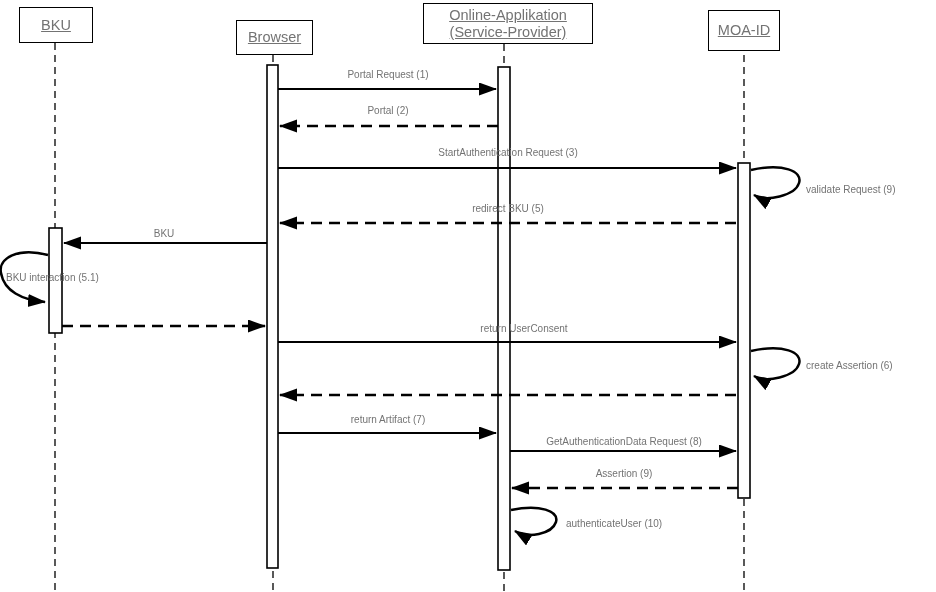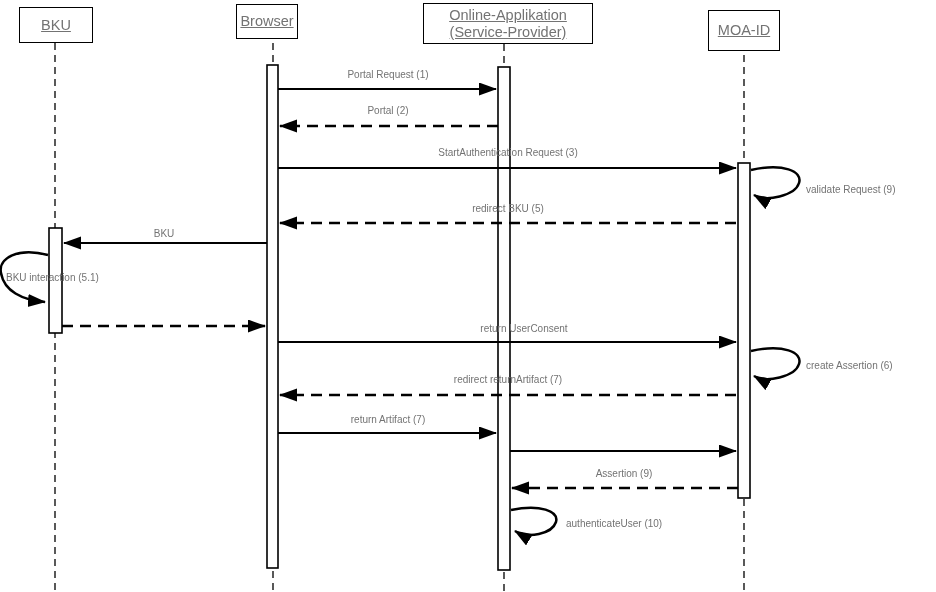--- a/index.html
+++ b/index.html
@@ -57,37 +57,37 @@
 
     <path d="M 751 170 C 783 163, 803 171, 799 183 C 795 196, 766 202, 754 195" fill="none" stroke="#000" stroke-width="2.5" marker-end="url(#arrow)"></path>
     <path d="M 48 255 C 18 247, -2 258, 1 273 C 4 291, 22 300, 45 302" fill="none" stroke="#000" stroke-width="2.5" marker-end="url(#arrow)"></path>
     <path d="M 751 351 C 783 344, 803 352, 799 364 C 795 377, 766 383, 754 376" fill="none" stroke="#000" stroke-width="2.5" marker-end="url(#arrow)"></path>
     <path d="M 511 510 C 540 504, 559 511, 556 522 C 552 534, 528 539, 515 531" fill="none" stroke="#000" stroke-width="2.5" marker-end="url(#arrow)"></path>
   </svg>
 
   <div class="actor" style="left:19px;top:7px;width:74px;height:36px">
     <span class="actor-label">BKU</span>
   </div>
-  <div class="actor" style="left:236px;top:4px;width:62px;height:35px">
+  <div class="actor" style="left:236px;top:20px;width:77px;height:35px">
     <span class="actor-label">Browser</span>
   </div>
   <div class="actor" style="left:423px;top:3px;width:170px;height:41px">
     <span class="actor-label">Online-Applikation (Service-Provider)</span>
   </div>
   <div class="actor" style="left:708px;top:10px;width:72px;height:41px">
     <span class="actor-label">MOA-ID</span>
   </div>
 
   <div class="msg centered" style="left:388px;top:67px">Portal Request (1)</div>
   <div class="msg centered" style="left:388px;top:103px">Portal (2)</div>
   <div class="msg centered" style="left:508px;top:145px">StartAuthentication Request (3)</div>
   <div class="msg" style="left:806px;top:182px">validate Request (9)</div>
   <div class="msg centered" style="left:508px;top:201px">redirect BKU (5)</div>
   <div class="msg centered" style="left:164px;top:226px">BKU</div>
   <div class="msg" style="left:6px;top:270px">BKU interaction (5.1)</div>
   <div class="msg centered" style="left:524px;top:321px">return UserConsent</div>
   <div class="msg" style="left:806px;top:358px">create Assertion (6)</div>
-  <div class="msg centered" style="left:508px;top:372px">redirect returnArtifact (7)</div>
   <div class="msg centered" style="left:388px;top:412px">return Artifact (7)</div>
+  <div class="msg centered" style="left:624px;top:434px">GetAuthenticationData Request (8)</div>
   <div class="msg centered" style="left:624px;top:466px">Assertion (9)</div>
   <div class="msg" style="left:566px;top:516px">authenticateUser (10)</div>
 
 </div>
 
 </body></html>

